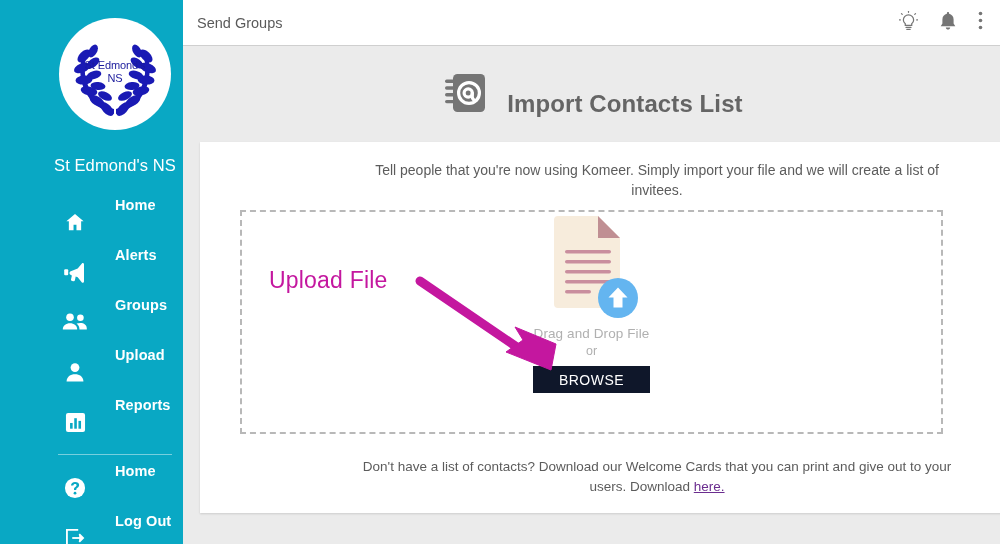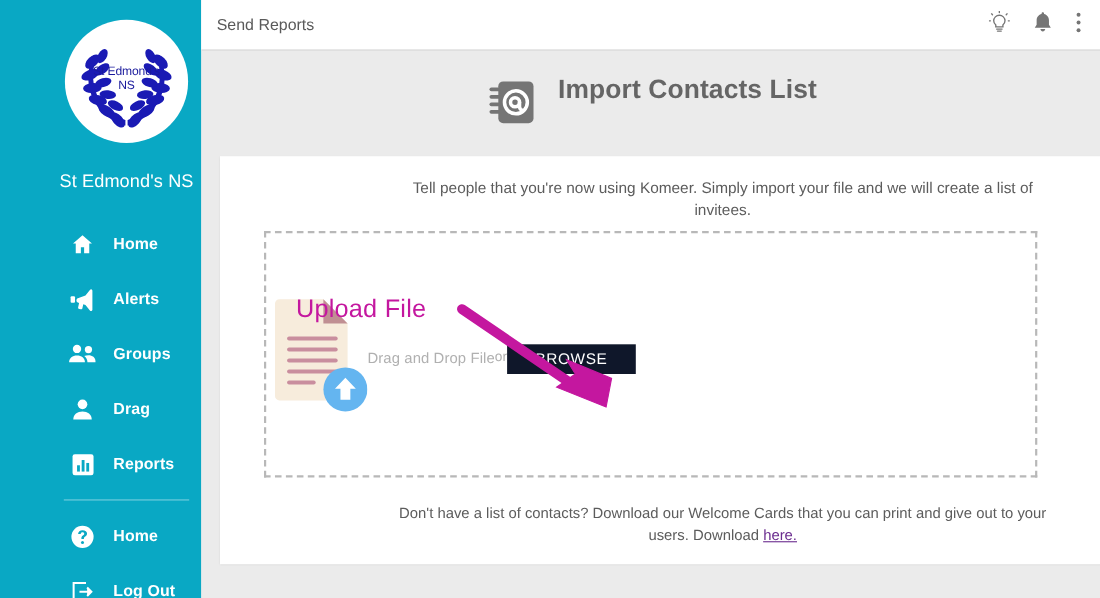--- a/index.html
+++ b/index.html
@@ -59,22 +59,22 @@
     font-weight: 400;
     margin-top: 26px;
     letter-spacing: 0.1px;
   }
   .nav {
     margin-top: 22px;
   }
   .nav-item {
     height: 50px;
     display: flex;
-    align-items: center;
     cursor: pointer;
+    gap: 12px;
   }
   .nav-ico {
     width: 56px;
     display: flex;
     align-items: center;
     justify-content: center;
     flex: 0 0 56px;
   }
   .nav-ico svg { display: block; }
   .nav-label {
@@ -122,21 +122,21 @@
   .topbar-actions .tb-ico { cursor: pointer; display: block; }
 
   .content {
     flex: 1;
     position: relative;
     padding: 0;
   }
 
   .page-head {
     display: flex;
-    align-items: flex-start;
+    align-items: flex-end;
     justify-content: center;
     gap: 17px;
     margin-top: 22px;
   }
   .page-head-icon { width: 50px; height: 50px; display:block; }
   .page-title {
     font-size: 24px;
     color: #656565;
     font-weight: bold;
     letter-spacing: 0.1px;
@@ -160,21 +160,21 @@
     color: #5c5c5c;
   }
   .dropzone {
     position: absolute;
     left: 40px;
     top: 68px;
     width: 703px;
     height: 224px;
     border: 2px dashed #b8b8b8;
     display: flex;
-    flex-direction: row;
+    flex-direction: column;
     align-items: center;
   }
   .file-art {
     margin-top: 0px;
     position: relative;
     width: 92px;
     height: 108px;
   }
   .file-art svg { display: block; }
   .dz-drag {
@@ -325,21 +325,21 @@
         <span class="nav-label">Groups</span>
       </div>
 
       <div class="nav-item">
         <span class="nav-ico">
           <svg width="20" height="21" viewBox="0 0 20 21" fill="#ffffff">
             <circle cx="10" cy="5.6" r="4.4"></circle>
             <path d="M1.6 19.4c0-4.6 3.8-7.2 8.4-7.2s8.4 2.6 8.4 7.2z"></path>
           </svg>
         </span>
-        <span class="nav-label">Drag</span>
+        <span class="nav-label">Upload</span>
       </div>
 
       <div class="nav-item">
         <span class="nav-ico">
           <svg width="21" height="21" viewBox="0 0 22 22" fill="#ffffff">
             <rect x="1" y="1" width="20" height="20" rx="2.2"></rect>
             <rect x="5.3" y="11.5" width="2.7" height="6" fill="#09a8c4"></rect>
             <rect x="9.7" y="6.5" width="2.7" height="11" fill="#09a8c4"></rect>
             <rect x="14.1" y="9.3" width="2.7" height="8.2" fill="#09a8c4"></rect>
           </svg>
@@ -370,21 +370,21 @@
         </span>
         <span class="nav-label">Log Out</span>
       </div>
 
     </nav>
   </aside>
 
   <section class="main">
 
     <header class="topbar">
-      <div class="topbar-title">Send Reports</div>
+      <div class="topbar-title">Send Groups</div>
       <div class="topbar-actions">
 
         <span class="tb-ico">
           <svg width="19" height="20" viewBox="0 0 20 21" fill="none" stroke="#757575" stroke-width="1.3">
             <path d="M6.6 13.3C5.4 12.4 4.6 11 4.6 9.4a5.4 5.4 0 1 1 10.8 0c0 1.6-.8 3-2 3.9v1.9H6.6z"></path>
             <path d="M7.4 17.3h5.2" stroke-linecap="round"></path>
             <path d="M8.2 19.2h3.6" stroke-linecap="round"></path>
             <path d="M10 1.4V.2M3.4 3.5 2.6 2.7M16.6 3.5l.8-.8M1.4 9.4H.3M19.7 9.4h-1.1" stroke-linecap="round"></path>
           </svg>
         </span>

